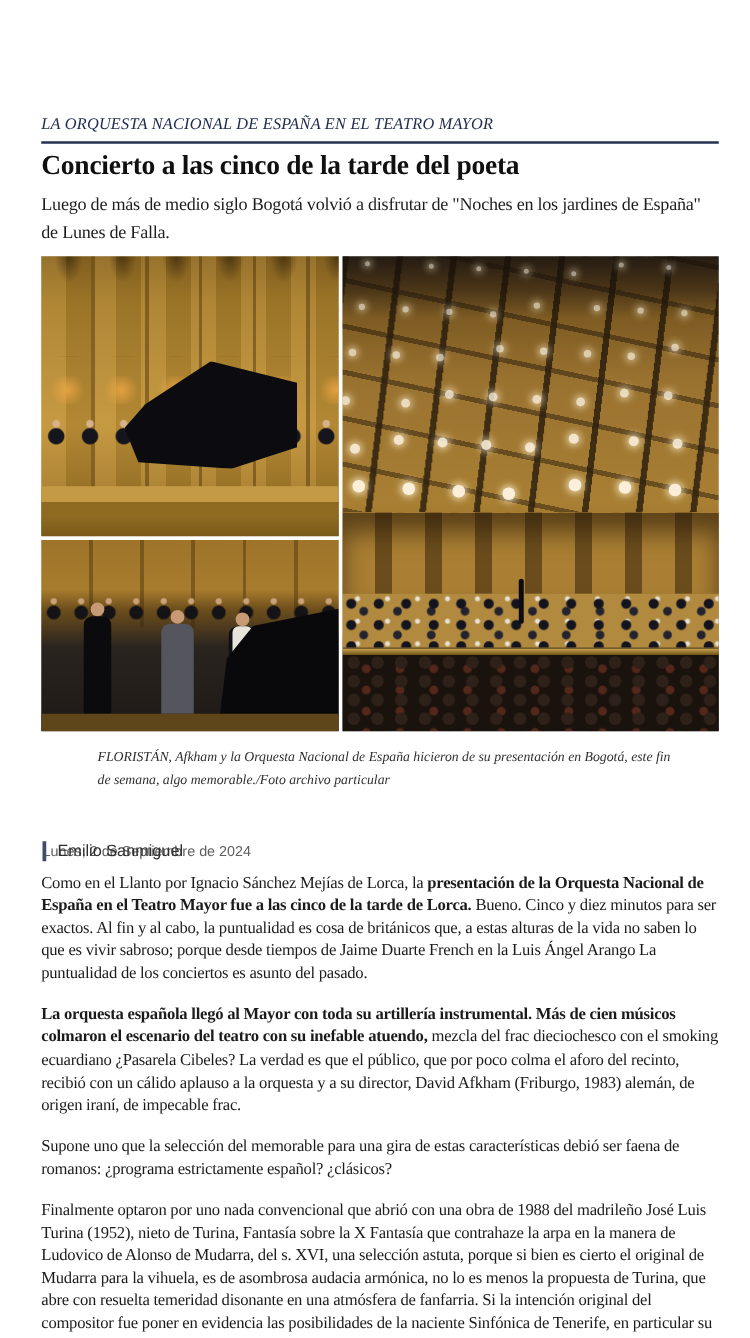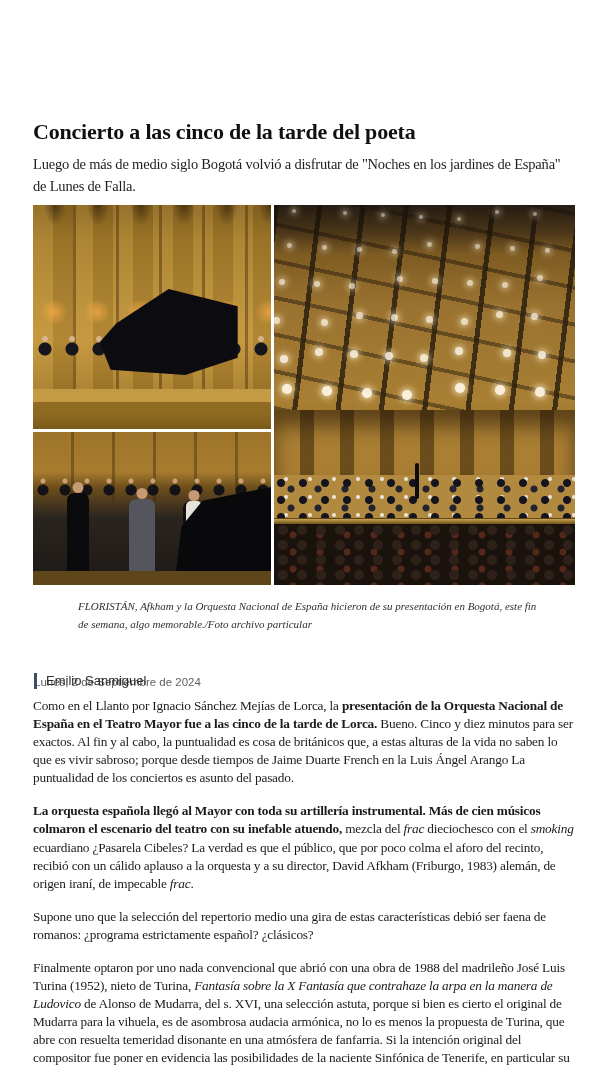--- a/index.html
+++ b/index.html
@@ -102,28 +102,31 @@
   .date-line{position:absolute;left:34px;top:676px;
      font-family:"Liberation Sans",sans-serif;font-size:11.5px;color:#5f5f5f;}
   .author-line{position:absolute;left:34px;top:673px;
      font-family:"Liberation Sans",sans-serif;font-size:13px;font-weight:normal;color:#2e2e2e;
      border-left:3px solid #3f4d68;padding-left:9px;line-height:1.25;}
 
   
   .body-text{position:absolute;left:33px;top:697px;width:542px;
      font-size:13.3px;line-height:1.36;letter-spacing:-.2px;color:#1b1b1b;}
   .body-text p{margin:0 0 15px 0;}
-  .b{font-weight:bold;} .i{font-style:italic;text-align:right;}
+  .b{font-weight:bold;} .i{text-align:right;}
 </style>
 </head>
 <body>
 
 <div class="page">
 
 
+  <div class="kicker-wrap">
+    <span class="kicker">LA ORQUESTA NACIONAL DE ESPAÑA EN EL TEATRO MAYOR</span>
+  </div>
 
   <h1 class="headline" style="margin:0;">Concierto a las cinco de la tarde del poeta</h1>
 
   <div class="subtitle">Luego de más de medio siglo Bogotá volvió a disfrutar de "Noches en los jardines de España" de Lunes de Falla.</div>
 
   <div class="photos">
     <div class="col-left">
       <div class="photo photo-a">
         <div class="panels"></div>
         <div class="arches"></div>
@@ -209,17 +212,17 @@
 
   <div class="photo-caption">FLORISTÁN, Afkham y la Orquesta Nacional de España hicieron de su presentación en Bogotá, este fin de semana, algo memorable./Foto archivo particular</div>
 
   <div class="date-line">Lunes, 2 de Septiembre de 2024</div>
 
   <div class="author-line">Emilio Sanmiguel</div>
 
   <div class="body-text">
       <p><span class="">Como en el Llanto por Ignacio Sánchez Mejías de Lorca, la </span><span class="b ">presentación de la Orquesta Nacional de España en el Teatro Mayor fue a las cinco de la tarde de Lorca.</span><span class=""> Bueno. Cinco y diez minutos para ser exactos. Al fin y al cabo, la puntualidad es cosa de británicos que, a estas alturas de la vida no saben lo que es vivir sabroso; porque desde tiempos de Jaime Duarte French en la Luis Ángel Arango La puntualidad de los conciertos es asunto del pasado.</span></p>
       <p><span class="b ">La orquesta española llegó al Mayor con toda su artillería instrumental. Más de cien músicos colmaron el escenario del teatro con su inefable atuendo,</span><span class=""> mezcla del </span><span class="i">frac</span><span class=""> dieciochesco con el </span><span class="i">smoking</span><span class=""> ecuardiano ¿Pasarela Cibeles? La verdad es que el público, que por poco colma el aforo del recinto, recibió con un cálido aplauso a la orquesta y a su director, David Afkham (Friburgo, 1983) alemán, de origen iraní, de impecable </span><span class="i">frac</span><span class="">.</span></p>
-      <p><span class="">Supone uno que la selección del repertorio medio una gira de estas características debió ser faena de romanos: ¿programa estrictamente español? ¿clásicos?</span></p>
+      <p><span class="">Supone uno que la selección del memorable para una gira de estas características debió ser faena de romanos: ¿programa estrictamente español? ¿clásicos?</span></p>
       <p><span class="">Finalmente optaron por uno nada convencional que abrió con una obra de 1988 del madrileño José Luis Turina (1952), nieto de Turina, </span><span class="i">Fantasía sobre la X Fantasía que contrahaze la arpa en la manera de Ludovico</span><span class=""> de Alonso de Mudarra, del s. XVI, una selección astuta, porque si bien es cierto el original de Mudarra para la vihuela, es de asombrosa audacia armónica, no lo es menos la propuesta de Turina, que abre con resuelta temeridad disonante en una atmósfera de fanfarria. Si la intención original del compositor fue poner en evidencia las posibilidades de la naciente Sinfónica de Tenerife, en particular su sección de metales; en palabras del mismo Turina </span><span class="i">esa música más vanguardista se dejaba suavizar</span><span class="">, cosa que sí ocurrió el sábado durante en el precioso episodio para las cuerdas que la orquesta española recorrió de manera seductora y exquisita. Una selección, a todas luces novedosa que rindió homenaje al pasado musical del glorioso renacimiento español.</span></p>
     </div>
 
 </div>
 
 </body></html>

